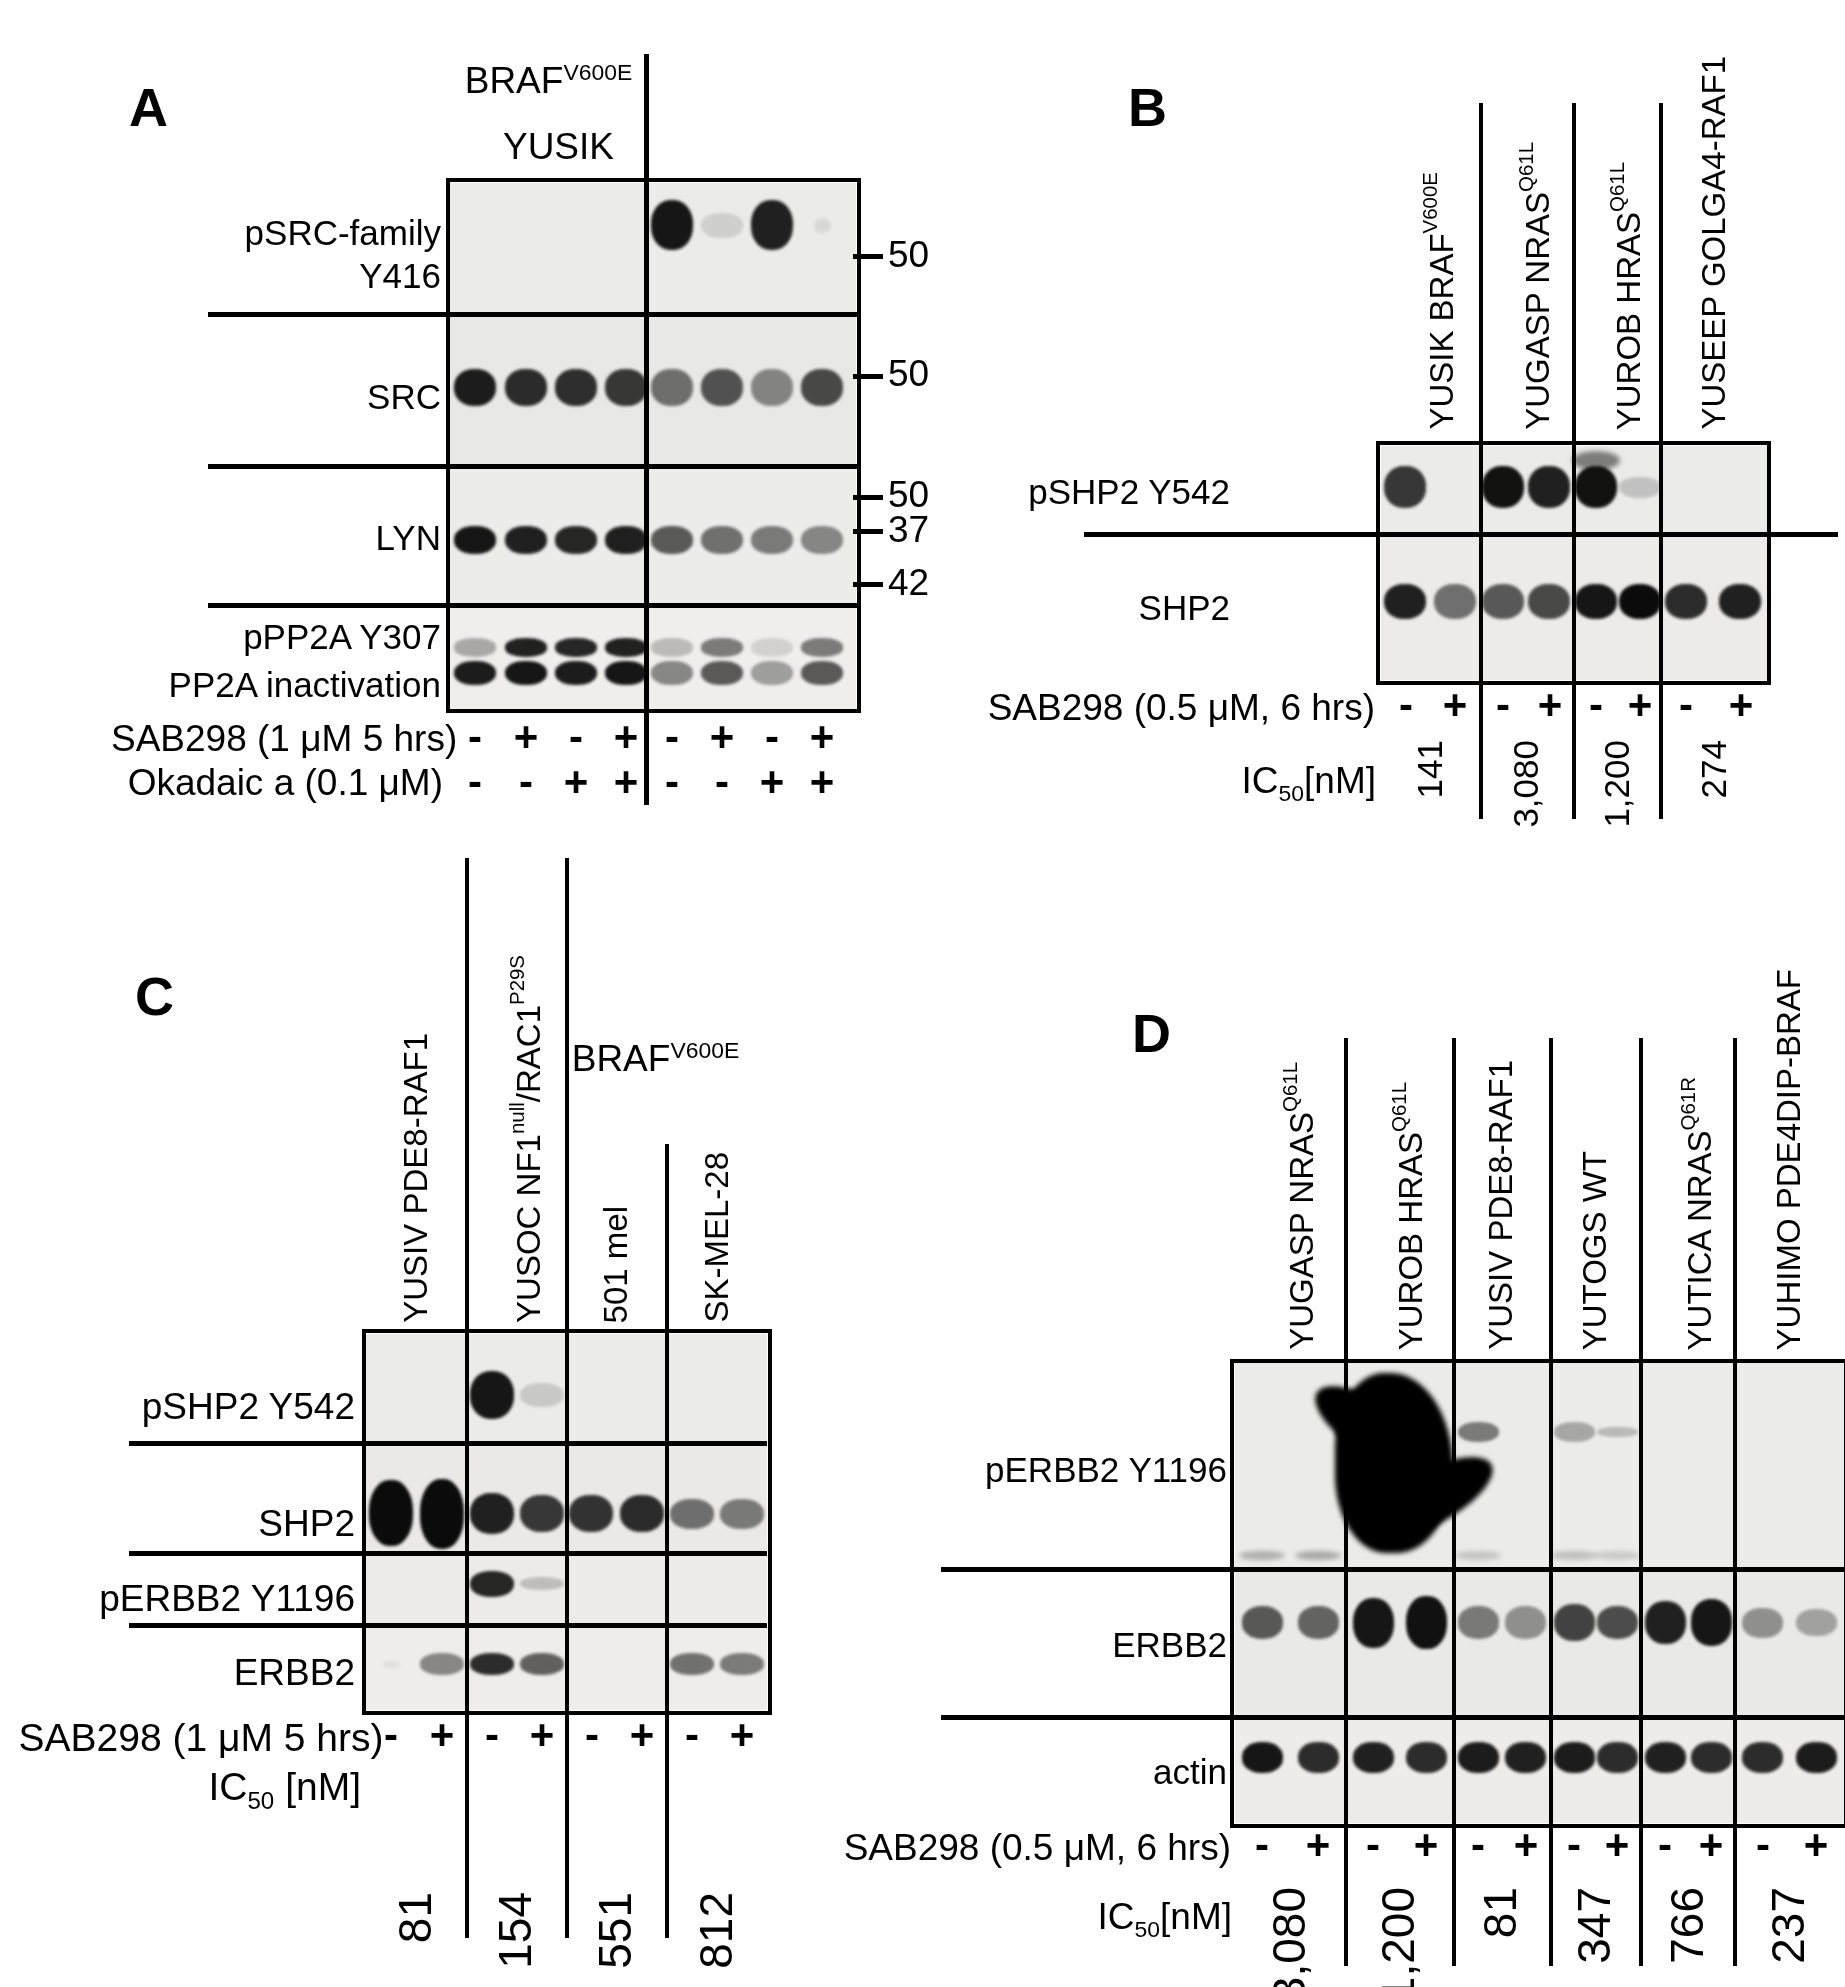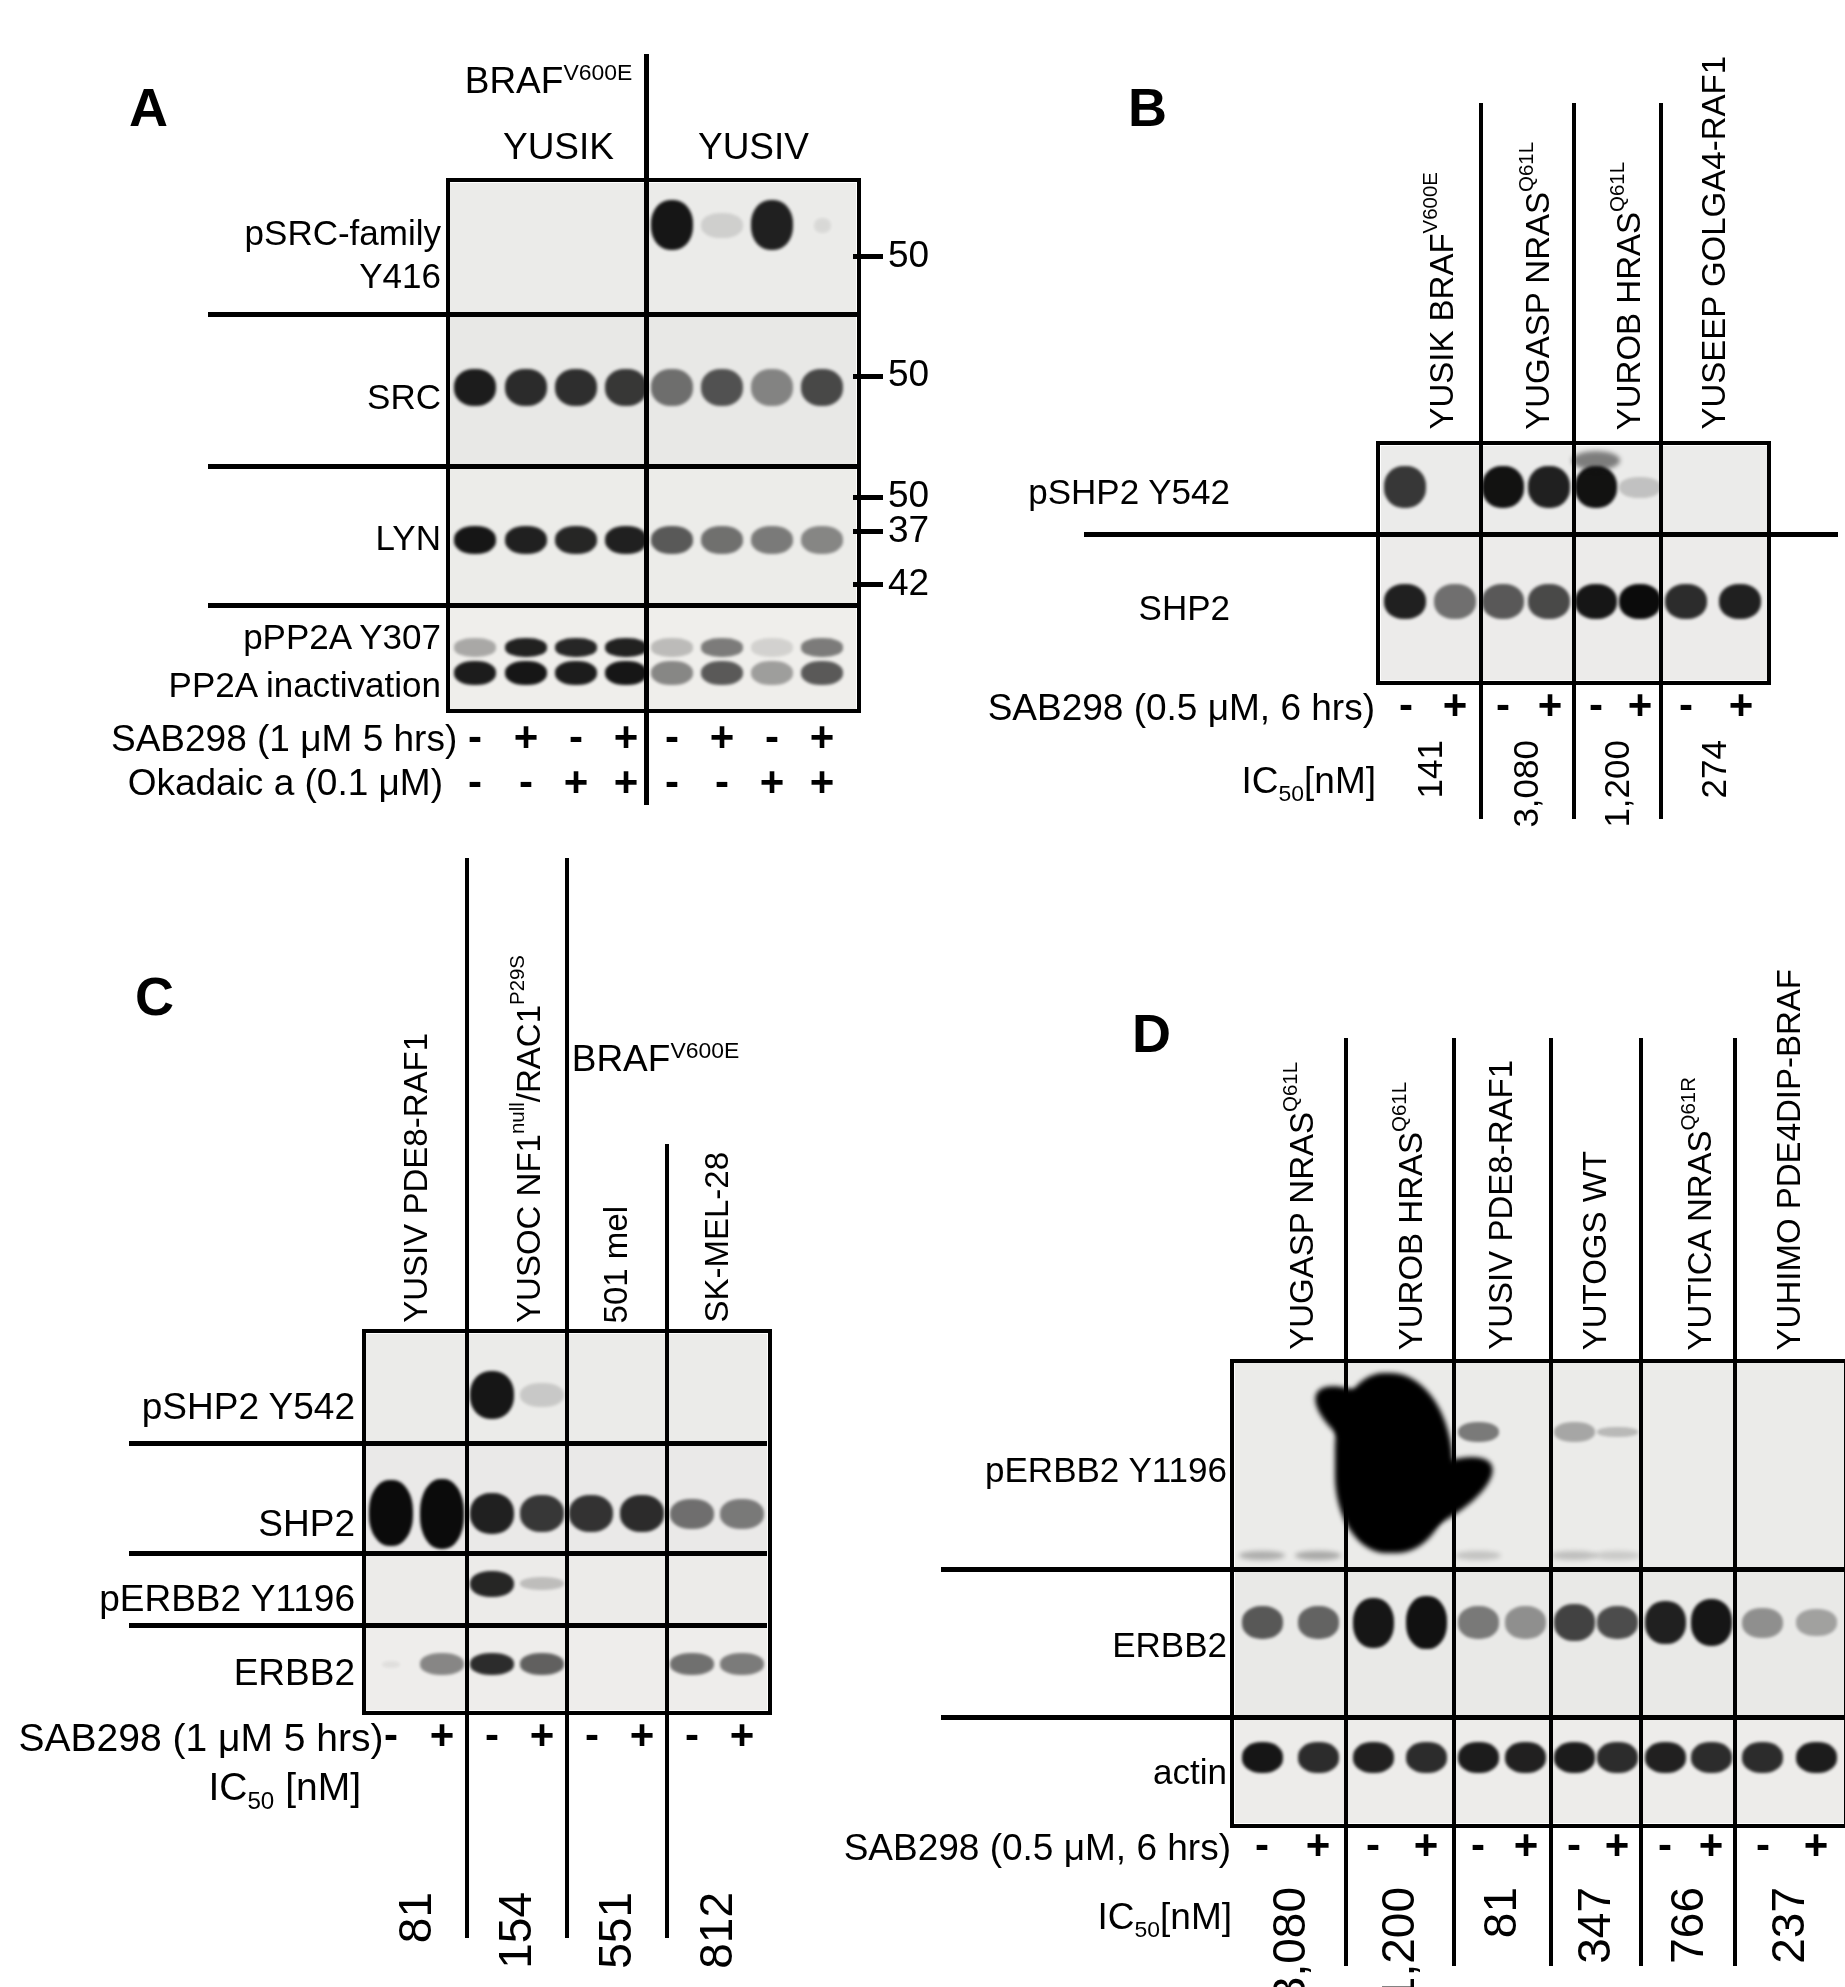--- a/index.html
+++ b/index.html
@@ -30,21 +30,20 @@
 </style>
 </head>
 <body>
 
 <div id="canvas">
 
   <div class="pletter" style="left:129px;top:76px;">A</div>
 
   <div class="htext" style="left:364px;top:59px;"><span>BRAF</span><sup>V600E</sup></div>
   <div class="htext" style="left:374px;top:126px;">YUSIK</div>
-  <div class="htext" style="left:569px;top:126px;">YUSIV</div>
 
   <div class="rowbg" style="left:450px;top:183px;width:406px;height:131px;background:#ebebe9;"></div>
   <div class="rowbg" style="left:450px;top:314px;width:406px;height:152px;background:#e8e8e6;"></div>
   <div class="rowbg" style="left:450px;top:466px;width:406px;height:138px;background:#ecece9;"></div>
   <div class="rowbg" style="left:450px;top:605px;width:406px;height:104px;background:#efeeeb;"></div>
   <div class="boxborder" style="left:446px;top:178px;width:415px;height:535px;"></div>
 
   <div class="vline" style="left:644px;top:54px;height:751px;width:4.6px;"></div>
   <div class="sepline" style="left:208px;top:312px;width:649px;"></div>
   <div class="sepline" style="left:208px;top:464px;width:649px;"></div>

